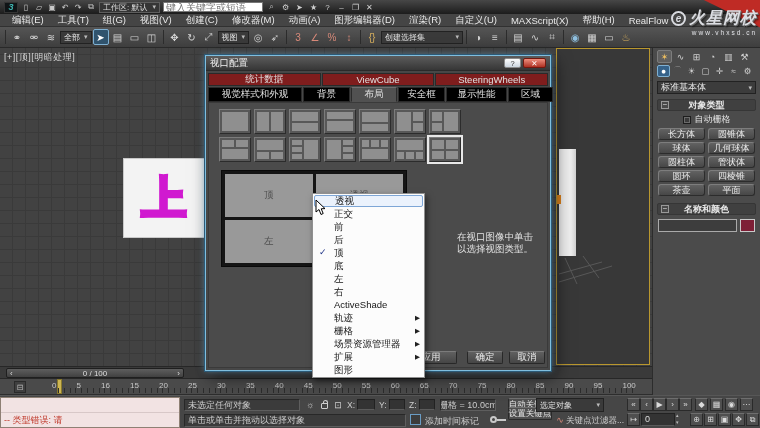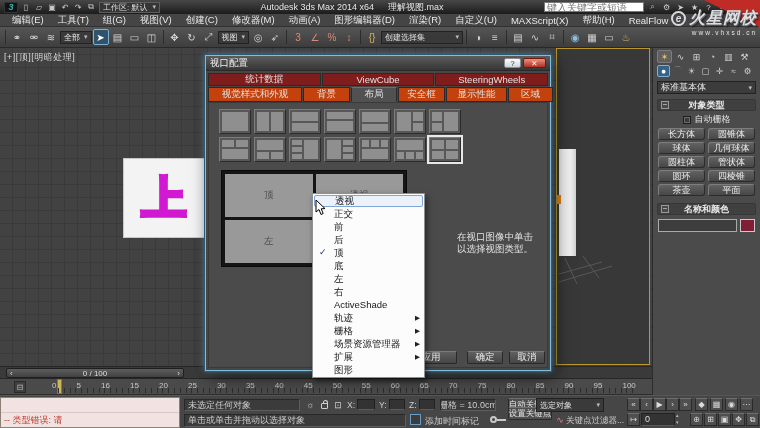--- a/index.html
+++ b/index.html
@@ -38,21 +38,21 @@
   #vpmarker{position:absolute;left:0;top:146px;width:4px;height:9px;background:#e0841c}
   
   #dialog{position:absolute;left:205px;top:55px;width:346px;height:316px;background:#474747;border:1px solid #7fbede;box-shadow:0 0 0 1px #2c5a77,0 0 7px rgba(130,195,235,.6),4px 6px 16px rgba(0,0,0,.6);z-index:10}
   #dtitle{height:15px;background:linear-gradient(#5c5c5c,#363636);border-bottom:1px solid #2a2a2a;display:flex;align-items:center;padding:0 4px;gap:2px}
   #dtitletext{flex:1;font-size:9.5px;color:#f2f2f2}
   .dhelp{width:17px;height:10px;background:linear-gradient(#fdfdfd,#ccd6e0);border:1px solid #8a8a8a;border-radius:2px;color:#333;font-size:7.5px;display:flex;align-items:center;justify-content:center}
   .dclose{width:23px;height:10px;background:linear-gradient(#ef8f7e,#ae3123);border:1px solid #73180f;border-radius:2px;color:#fff;font-size:7.5px;display:flex;align-items:center;justify-content:center}
   #tabs1{display:flex;gap:1px;padding:2px 2px 0}
   .dtab{flex:1;height:13px;background:#7f1d1d;border:1px solid #2a2a2a;display:flex;align-items:center;justify-content:center;font-size:9.5px;color:#e0e0e0}
   #tabs2{display:flex;gap:1px;padding:1px 2px 0}
-  .dtab2{height:15px;background:#c2410c;border:1px solid #2a2a2a;display:flex;align-items:center;justify-content:center;font-size:9.5px;color:#e0e0e0;flex:none}
+  .dtab2{height:15px;background:#000000;border:1px solid #2a2a2a;display:flex;align-items:center;justify-content:center;font-size:9.5px;color:#e0e0e0;flex:none}
   .dtab2.on{background:#515151;border-bottom-color:#515151;border-top-color:#6e6e6e}
   #dbody{position:absolute;left:2px;right:2px;top:46px;bottom:2px;background:#4b4b4b;border:1px solid #3a3a3a}
   #thumbs{position:absolute;left:10px;top:6px;display:grid;grid-template-columns:repeat(7,32px);gap:3px}
   .thumb{width:32px;height:25px;background:#585858;border:1px solid #7c7c7c;border-right-color:#2c2c2c;border-bottom-color:#2c2c2c;padding:2px}
   .thumb.sel{outline:2px solid #e8e8e8}
   .pat{width:100%;height:100%;display:grid;gap:2px}
   .cell{background:#8f8f8f}
   #preview{position:absolute;left:12px;top:67px;width:186px;height:97px;background:#151515;border:1px solid #0a0a0a;display:grid;grid-template:1fr 1fr/1fr 1fr;gap:3px;padding:3px}
   .pcell{background:#999;display:flex;align-items:center;justify-content:center;font-size:9.5px;color:#4e4e4e}
   #hint{position:absolute;left:248px;top:128px;font-size:9.5px;line-height:12px;color:#e2e2e2}
@@ -138,23 +138,20 @@
     <span class="logo">3</span>
     <span class="qi">▯</span>
     <span class="qi">▱</span>
     <span class="qi">▣</span>
     <span class="qi">↶</span>
     <span class="qi">↷</span>
     <span class="qi">⧉</span>
     <span class="ddbox">
       <span>工作区: 默认</span>
       <span class="dda">▾</span>
-    </span>
-    <span id="wintitle">
-      <span>Autodesk 3ds Max  2014 x64</span><b>理解视图.max</b>
     </span>
     <input id="searchbox" placeholder="键入关键字或短语" style="">
     <span class="ti">⌕</span>
     <span class="ti">⚙</span>
     <span class="ti">➤</span>
     <span class="ti">★</span>
     <span class="ti">?</span>
     <span class="wbtn">–</span>
     <span class="wbtn">❐</span>
     <span class="wbtn">✕</span>

